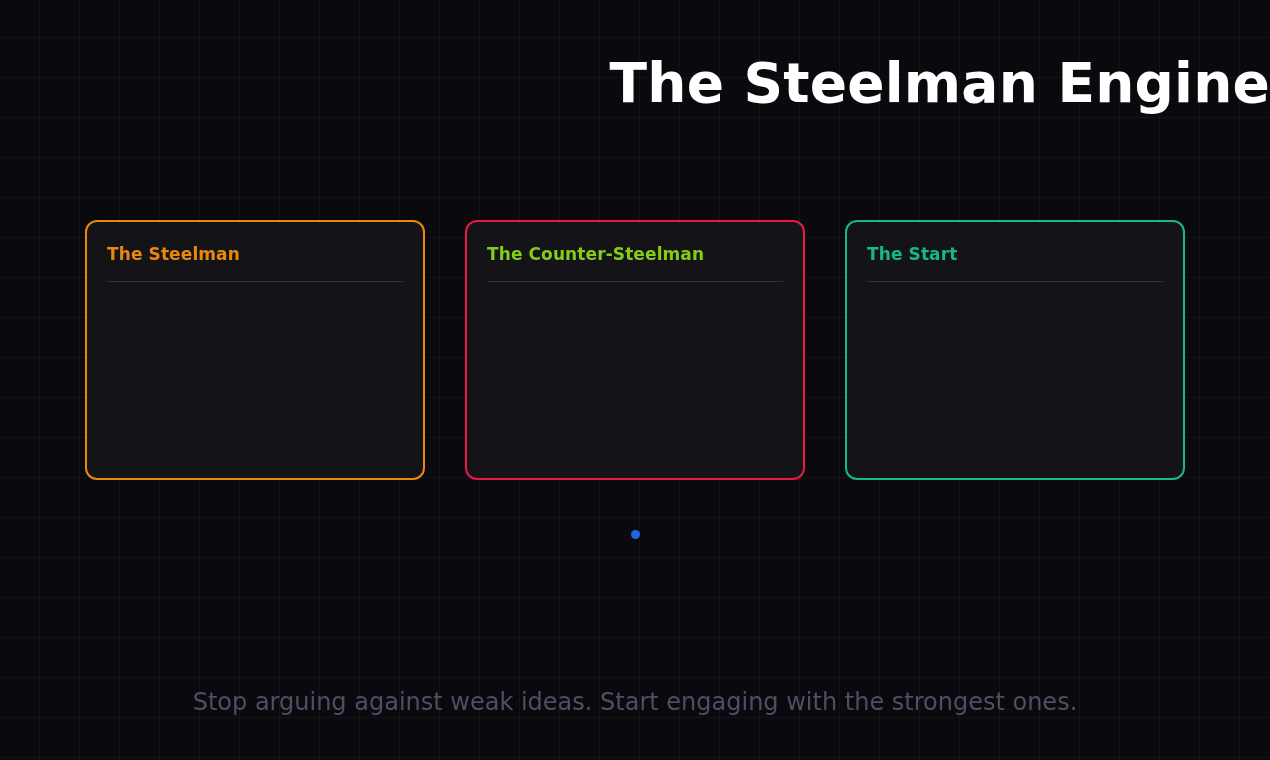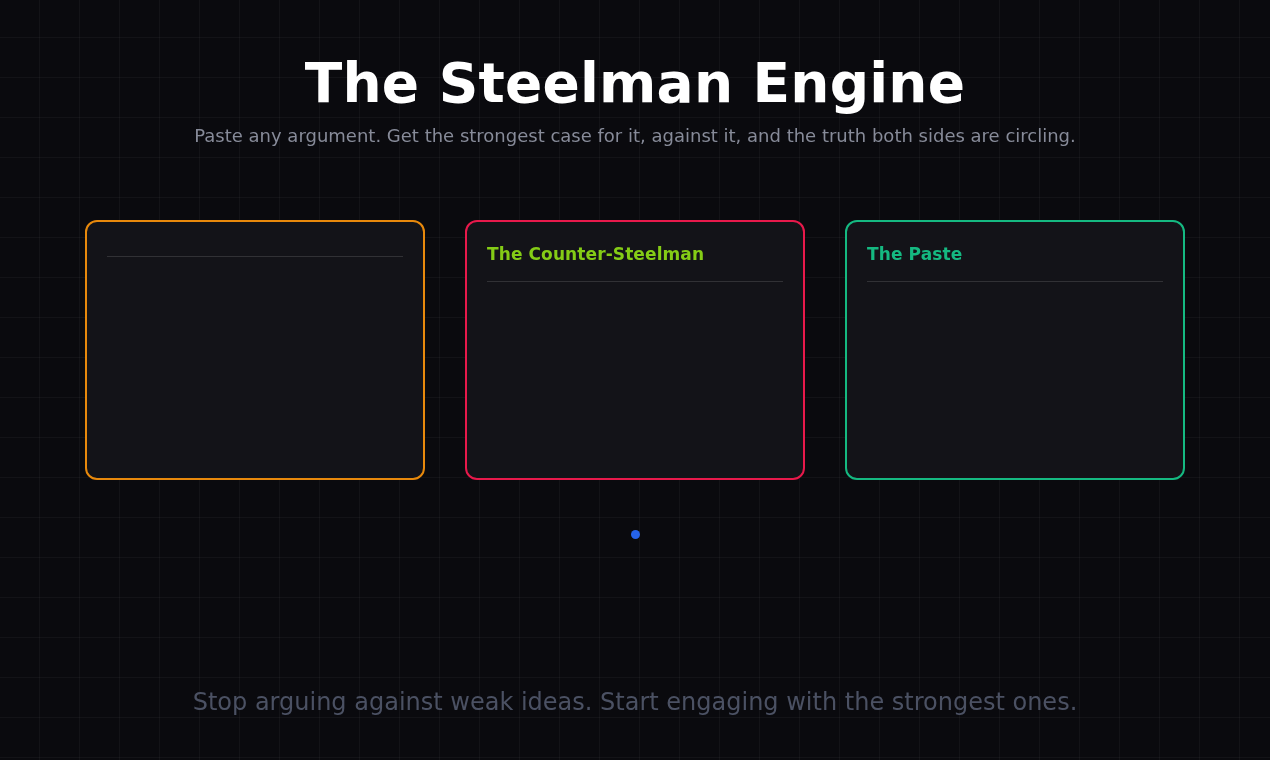--- a/index.html
+++ b/index.html
@@ -36,21 +36,21 @@
     width: 1270px;
     height: 760px;
   }
 
   
   #header {
     position: absolute;
     top: 0;
     left: 0;
     width: 1270px;
-    text-align: center;
+    text-align: right;
   }
 
   #page-title {
     margin-top: 50px;
     font-size: 55px;
     font-weight: bold;
     color: #ffffff;
     letter-spacing: 0.2px;
     line-height: 66px;
     font-family: "DejaVu Sans", "Liberation Sans", sans-serif;
@@ -148,36 +148,36 @@
 </style>
 </head>
 <body>
 
 <div id="grid-bg"></div>
 
 <div id="page">
 
   <div id="header">
     <h1 id="page-title">The Steelman Engine</h1>
-    <p id="page-subtitle">Paste any argument. Get the strongest case for it, against it, and the truth both sides are circling.</p>
   </div>
 
   <div id="cards-row">
 
     <div class="card" id="card-steelman">
+      <div class="card-title">The Steelman</div>
       <div class="card-divider"></div>
     </div>
 
     <div class="card" id="card-counter-steelman">
       <div class="card-title">The Counter-Steelman</div>
       <div class="card-divider"></div>
     </div>
 
     <div class="card" id="card-kernel">
-      <div class="card-title">The Paste</div>
+      <div class="card-title">The Start</div>
       <div class="card-divider"></div>
     </div>
 
   </div>
 
   <div id="center-dot"></div>
 
   <div id="footer">
     <p id="footer-text">Stop arguing against weak ideas. Start engaging with the strongest ones.</p>
   </div>

